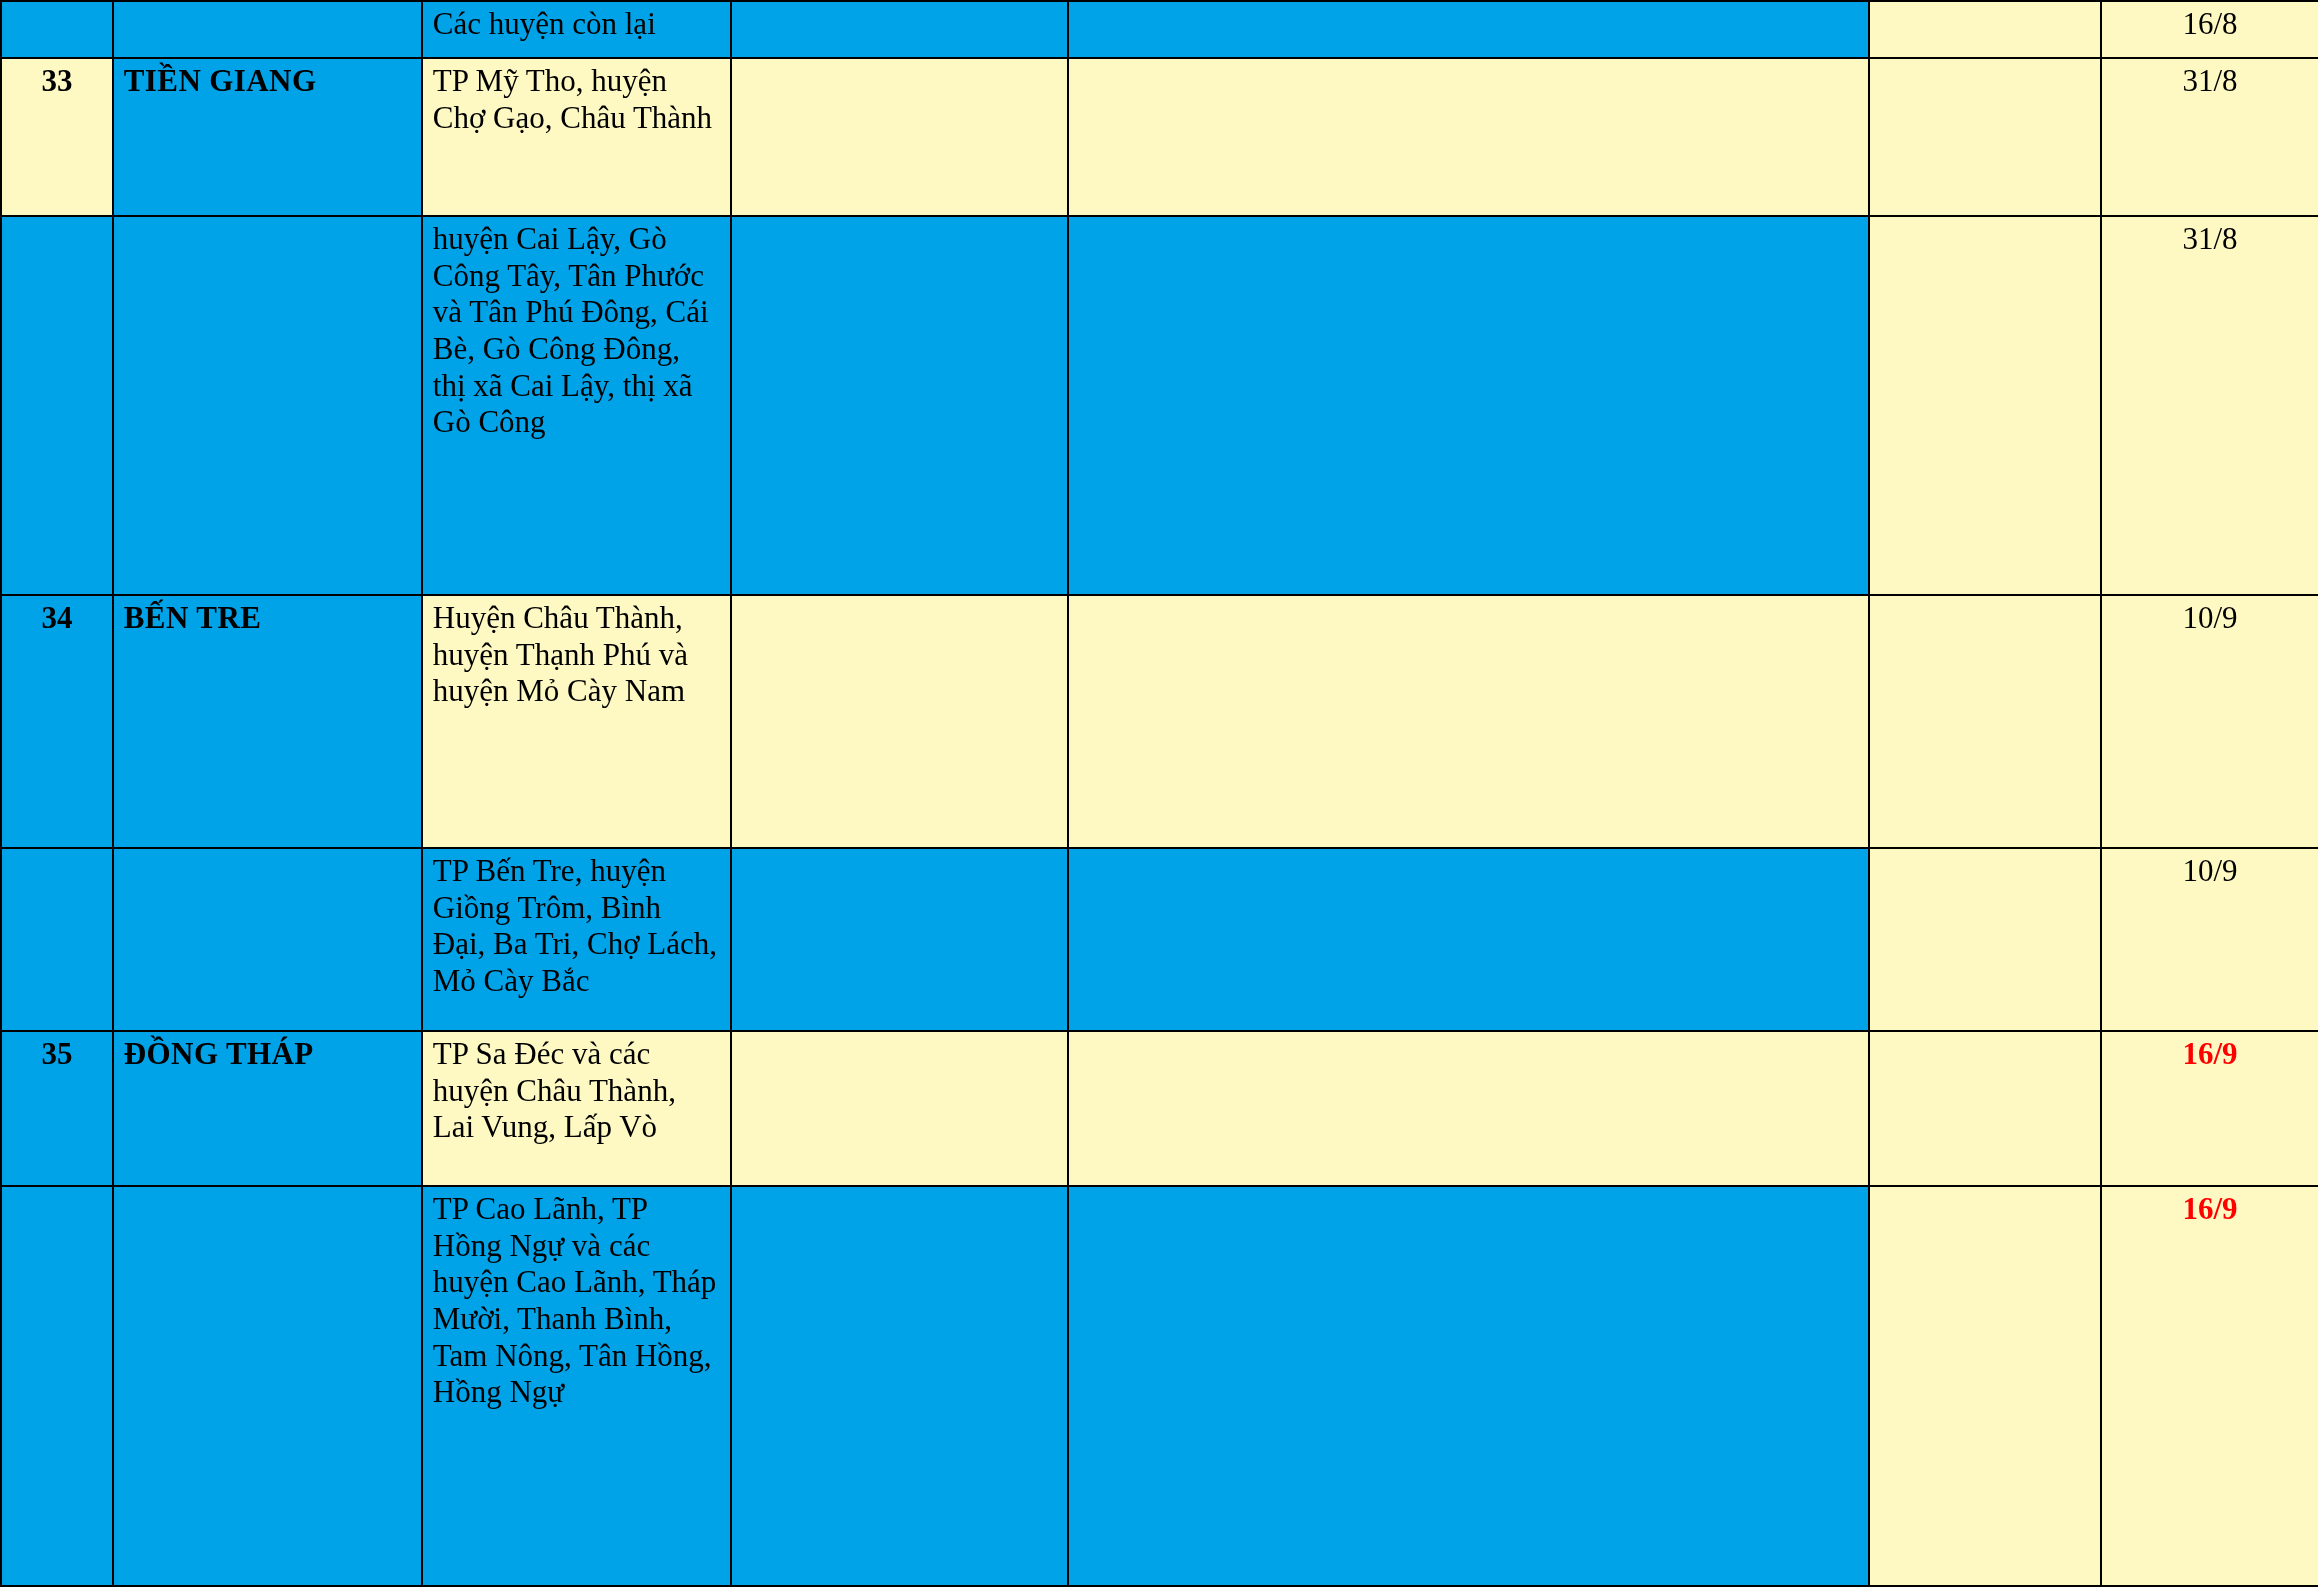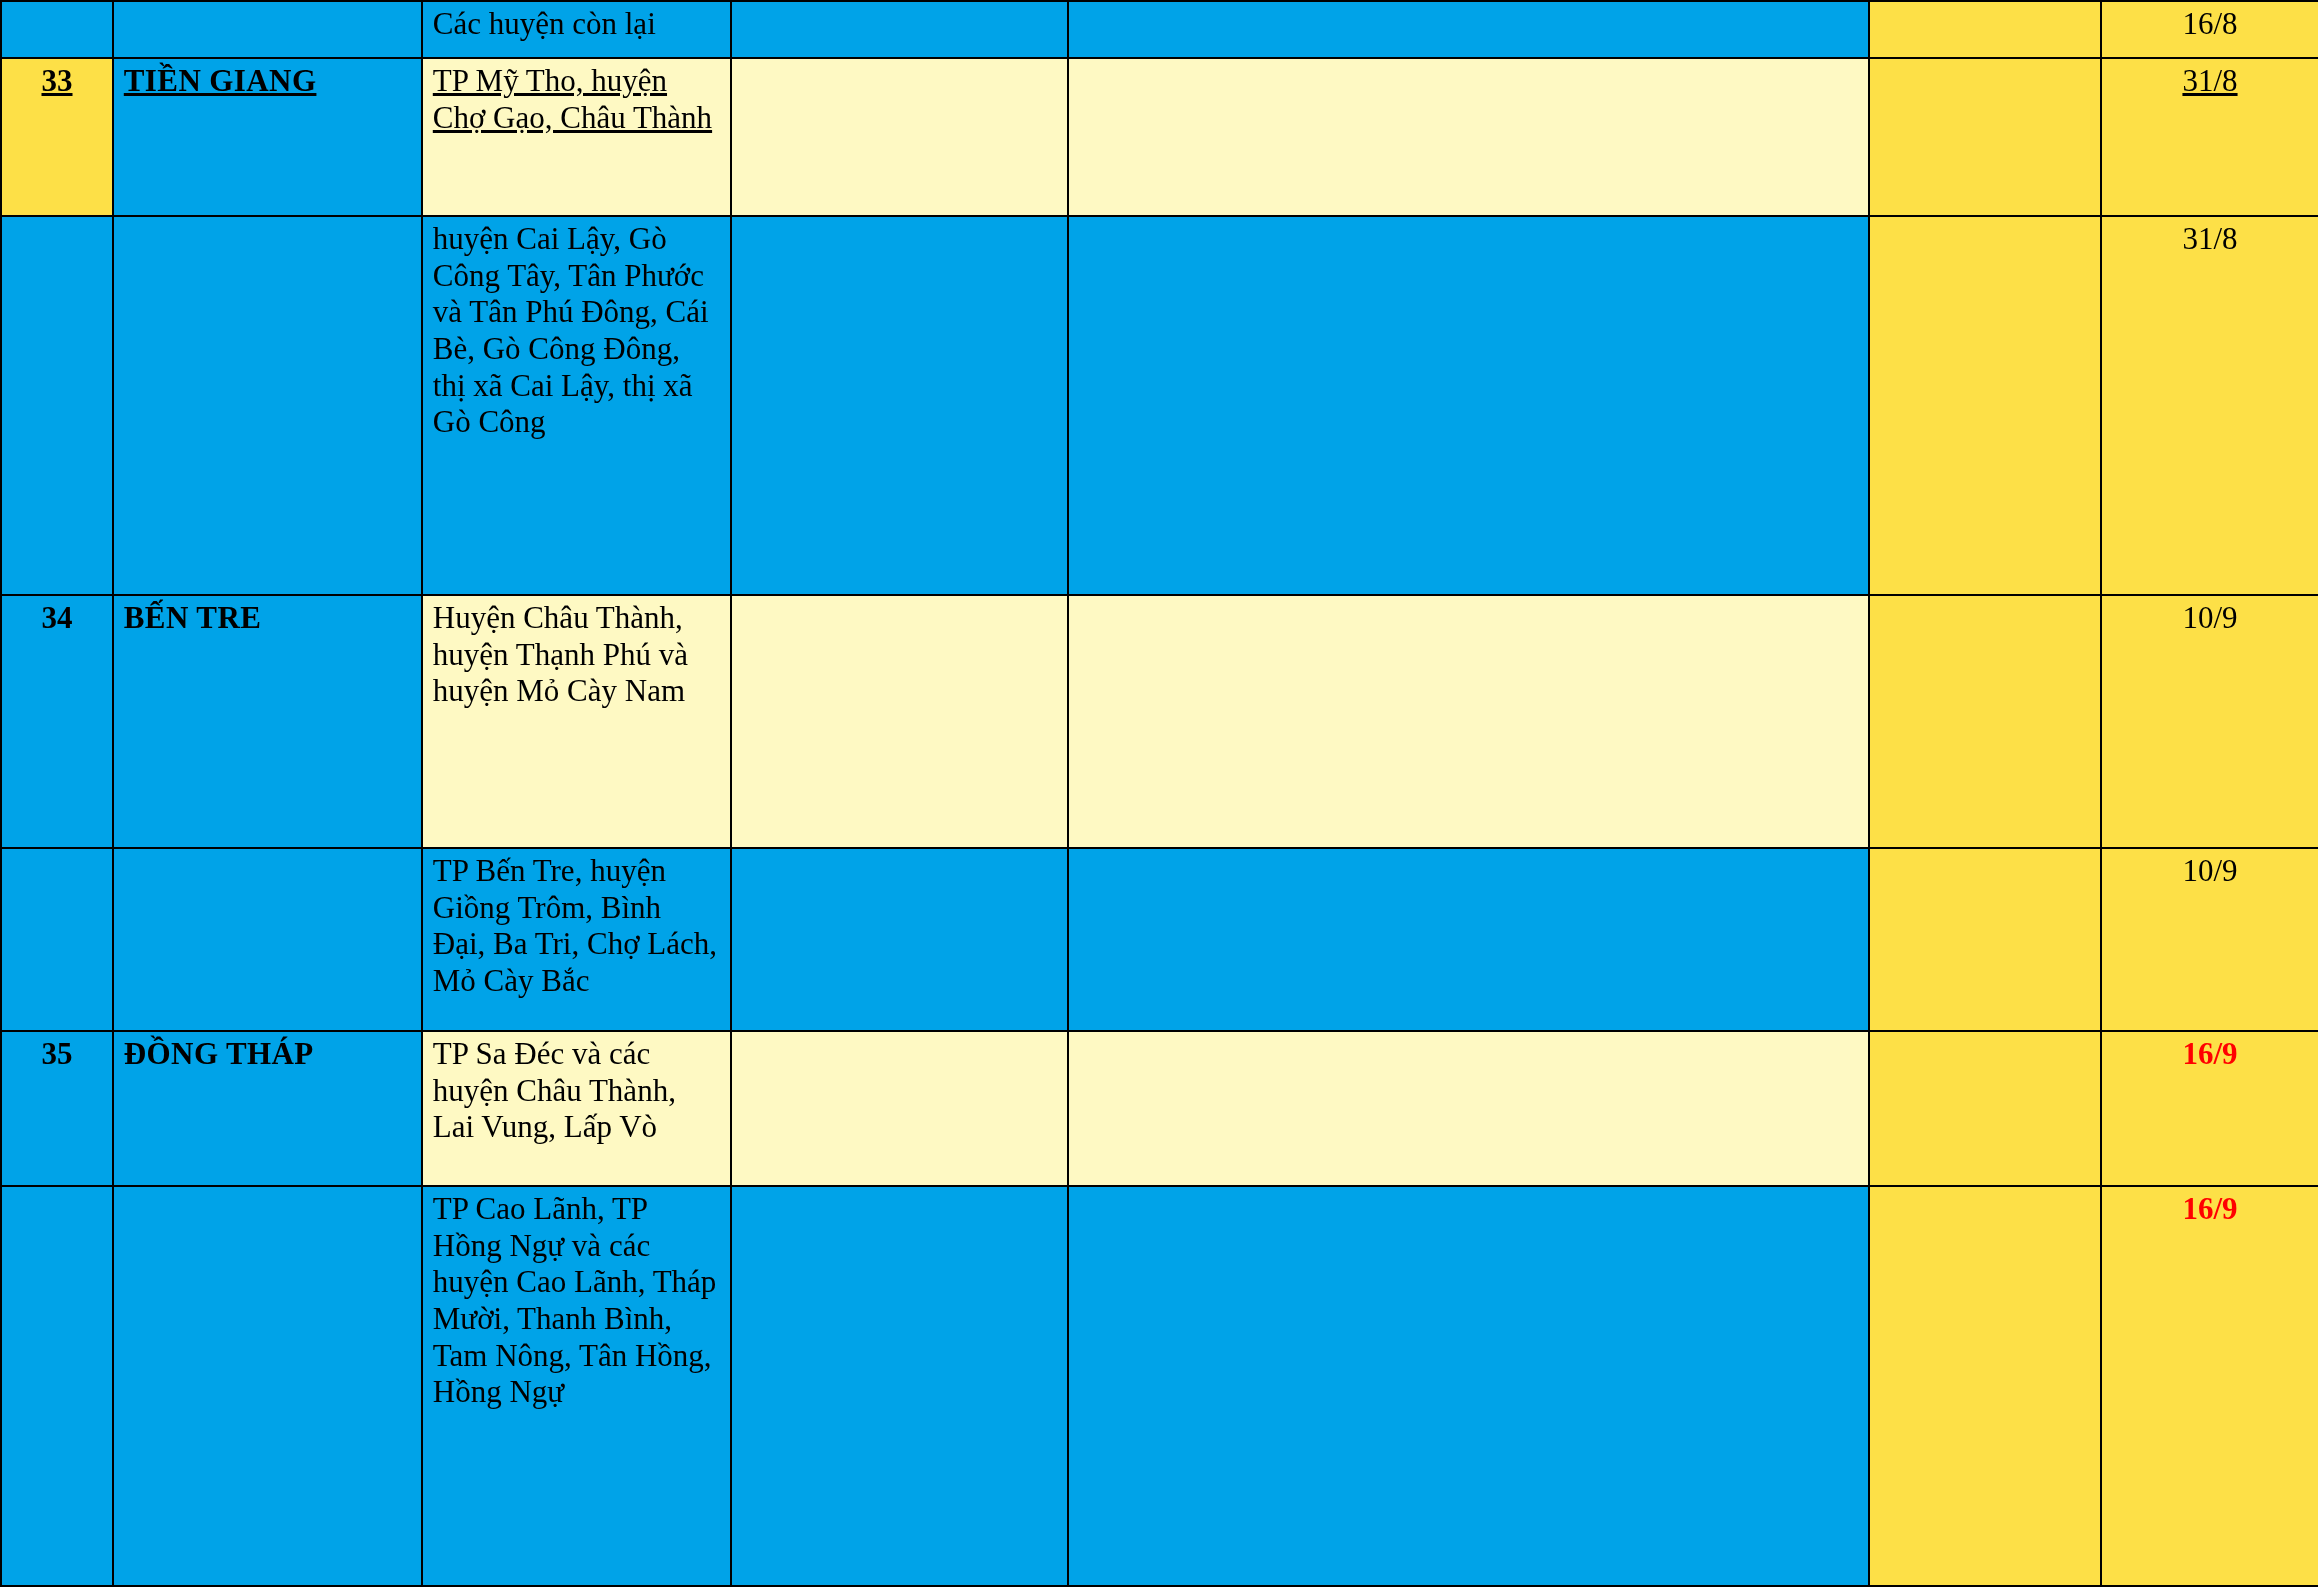--- a/index.html
+++ b/index.html
@@ -30,21 +30,21 @@
   col.c-index { width: 112px; }
   col.c-province { width: 309px; }
   col.c-district { width: 309px; }
   col.c-ward { width: 337px; }
   col.c-hamlet { width: 801px; }
   col.c-blank { width: 232px; }
   col.c-date { width: 218px; }
 
   .bg-blue { background: #00A3E8; }
   .bg-peach { background: #fef9c3; }
-  .bg-white { background: #fde047; }
+  .bg-white { background: #fef9c3; }
   .red { color: #FF0000; font-weight: bold; }
   .date-cell { text-align: center; vertical-align: middle; font-size: 31px; }
   .idx-cell { text-align: center; vertical-align: middle; font-weight: bold; font-size: 32px; }
   .prov-cell { vertical-align: middle; font-weight: bold; font-size: 32px; letter-spacing: 0.4px; }
 </style>
 </head>
 <body>
 
 <table class="doc-table">
   <colgroup>
@@ -59,21 +59,21 @@
   <tbody id="table-body">
       <tr style="height: 57px;">
         <td class="bg-blue idx-cell"><span></span></td>
         <td class="bg-blue prov-cell"><span></span></td>
         <td class="bg-blue"><span>Các huyện còn lại</span></td>
         <td class="bg-blue"><span></span></td>
         <td class="bg-blue"><span></span></td>
         <td class="bg-white"><span></span></td>
         <td class="bg-white date-cell"><span>16/8</span></td>
       </tr>
-      <tr style="height: 158px; text-decoration: underline;">
+      <tr style="height: 158px;">
         <td class="bg-white idx-cell"><span>33</span></td>
         <td class="bg-blue prov-cell"><span>TIỀN GIANG</span></td>
         <td class="bg-peach"><span>TP Mỹ Tho,  huyện Chợ Gạo, Châu Thành</span></td>
         <td class="bg-peach"><span></span></td>
         <td class="bg-peach"><span></span></td>
         <td class="bg-white"><span></span></td>
         <td class="bg-white date-cell"><span>31/8</span></td>
       </tr>
       <tr style="height: 379px;">
         <td class="bg-blue idx-cell"><span></span></td>

